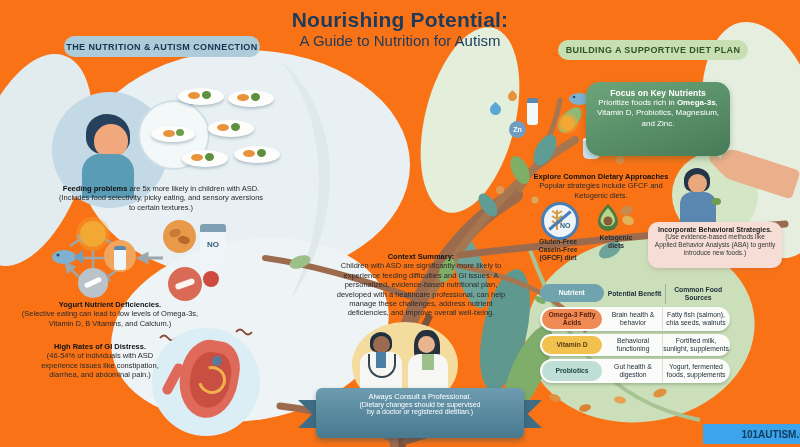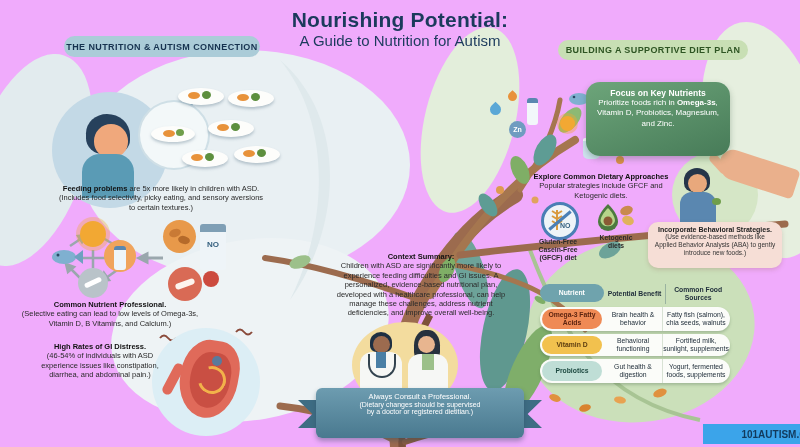--- a/index.html
+++ b/index.html
@@ -1,16 +1,16 @@
 <!DOCTYPE html>
 <html><head>
 <meta charset="utf-8">
 <style>
   html,body{margin:0;padding:0;background:#ddd;}
-  #canvas{position:relative;width:800px;height:447px;background:#f0abfc;overflow:hidden;
+  #canvas{position:relative;width:800px;height:447px;background:#f97316;overflow:hidden;
           font-family:"Liberation Sans",sans-serif;color:#16324f;}
   .abs{position:absolute;}
   .ctr{text-align:center;}
   svg{display:block;}
 
   
   .title1{font-size:21px;font-weight:bold;color:#1b3a5c;letter-spacing:.2px;}
   .title2{font-size:15px;color:#1b3a5c;}
   .pill-badge{border-radius:12px;font-weight:bold;font-size:9px;letter-spacing:.4px;
               display:flex;align-items:center;justify-content:center;}
@@ -208,21 +208,21 @@
     <div class="abs" style="left:200px;top:224px;width:26px;height:38px;background:#eef4f8;border-radius:3px;border-top:8px solid #7f9fb5;z-index:2;">
       <div class="ctr" style="font-size:8px;font-weight:bold;color:#35607f;margin-top:8px;">NO</div>
     </div>
     <div class="abs" style="left:168px;top:267px;width:34px;height:34px;border-radius:50%;background:#d96a55;z-index:2;">
       <div class="abs" style="left:7px;top:14px;width:20px;height:6px;background:#fdf4ee;border-radius:3px;transform:rotate(-20deg);"></div>
     </div>
     <div class="abs" style="left:203px;top:271px;width:16px;height:16px;border-radius:50%;background:#cc4a3e;z-index:2;"></div>
   </div>
 
   <div class="abs ctr tb" style="left:14px;top:300px;width:192px;z-index:3;">
-    <b>Common Nutrient Professional.</b>
+    <b>Yogurt Nutrient Deficiencies.</b>
     <div>(Selective eating can lead to low levels of Omega-3s, Vitamin D, B Vitamins, and Calcium.)</div>
   </div>
 
   <div class="abs ctr tb" style="left:32px;top:342px;width:136px;z-index:3;">
     <b>High Rates of GI Distress.</b>
     <div>(46-54% of individuals with ASD experience issues like constipation, diarrhea, and abdominal pain.)</div>
   </div>
 
   <div class="abs" style="left:152px;top:328px;width:108px;height:108px;border-radius:50%;background:#dceef5;z-index:2;">
     <div class="abs" style="left:28px;top:12px;width:58px;height:78px;background:#e06a5a;border-radius:55% 45% 60% 60%;transform:rotate(10deg);"></div>

